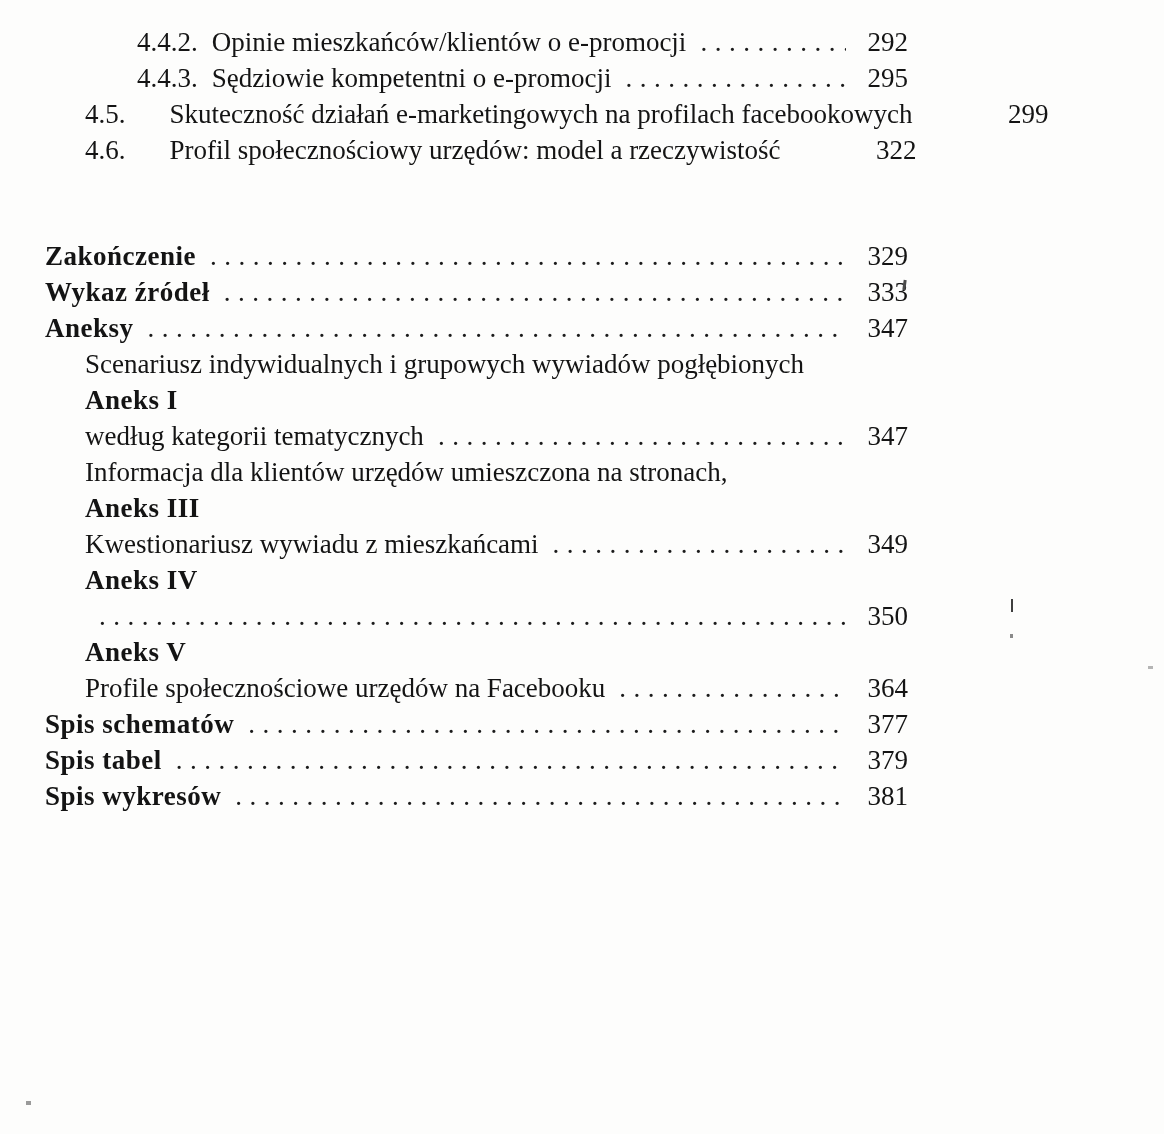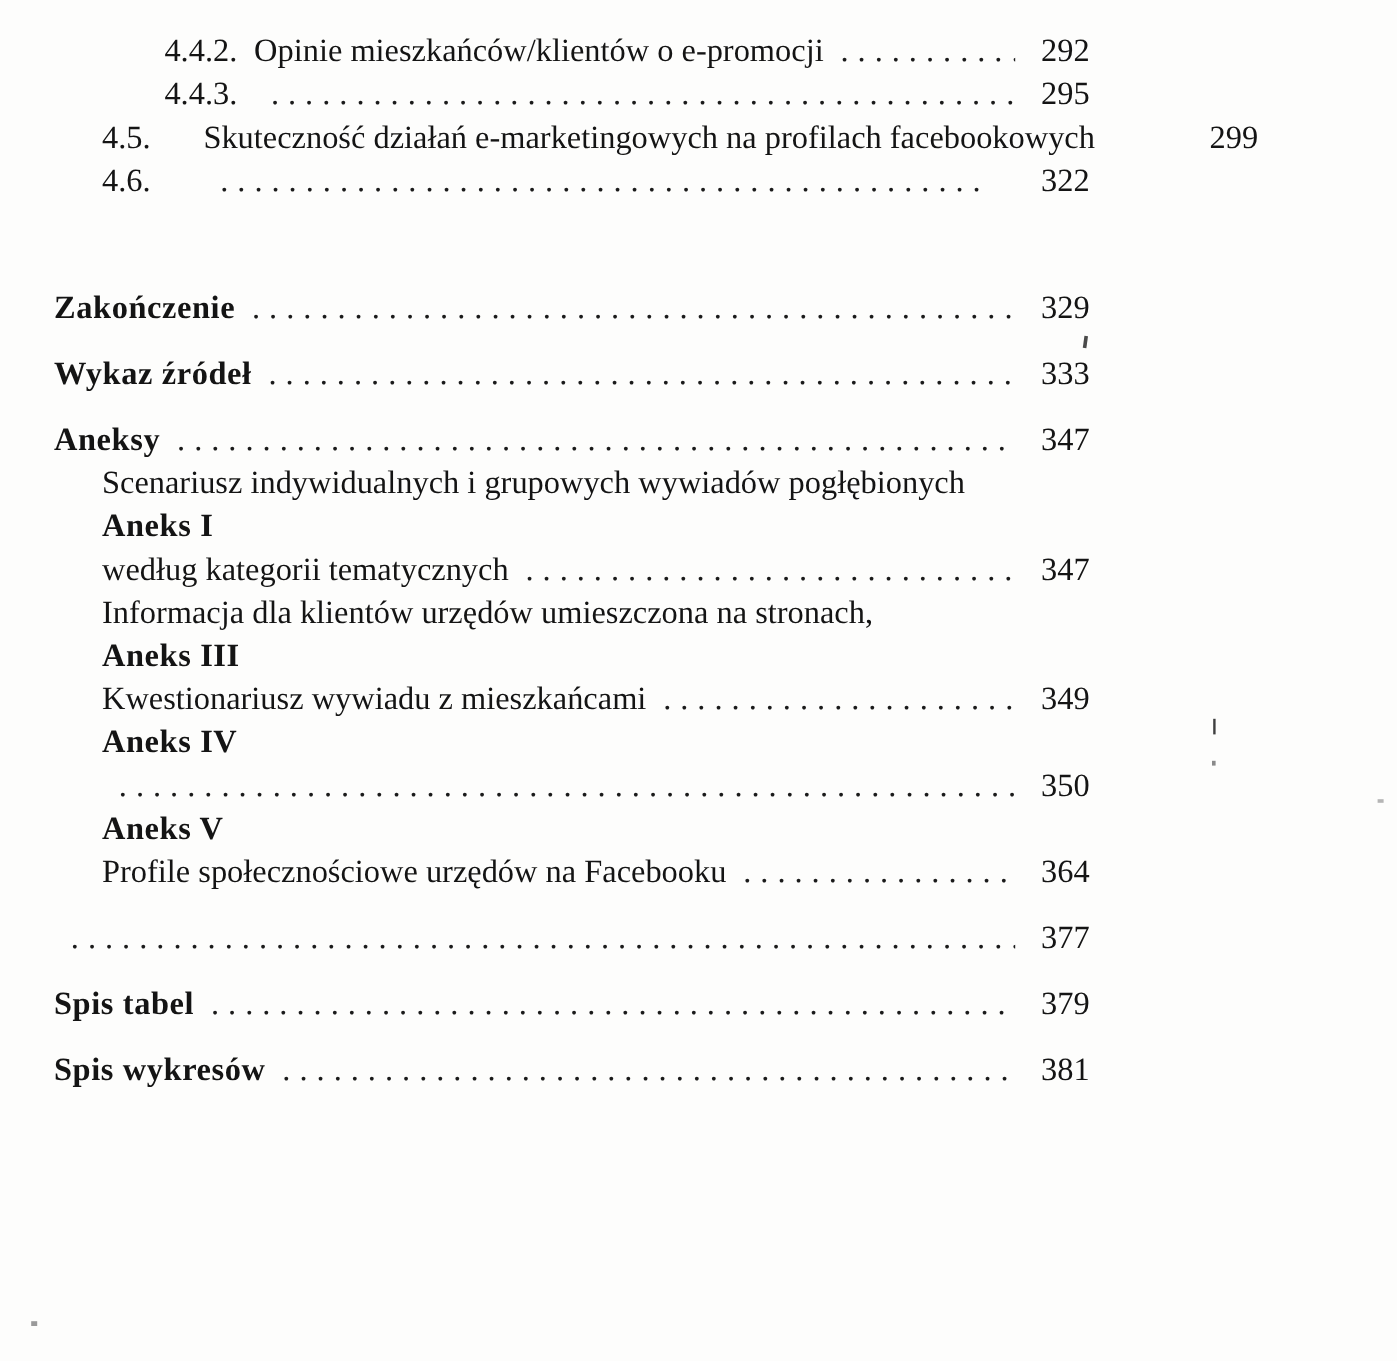--- a/index.html
+++ b/index.html
@@ -45,21 +45,21 @@
     letter-spacing: 7.5px;
   }
   .row .pagenum {
     flex: 0 0 auto;
     min-width: 52px;
     text-align: right;
     font-weight: normal;
   }
   .style-sub2 { padding-left: 92px; }
   .style-sub1 { padding-left: 40px; gap: 30px; }
-  .style-top  { margin-top: 19px; }
+  .style-top  { }
   .style-top .label { font-weight: bold; letter-spacing: 0.5px; }
   .gap-large  { margin-top: 70px; }
   .style-annex-head { padding-left: 40px; }
   .style-annex-head .label { font-weight: bold; letter-spacing: 0.5px; }
   .style-annex-line { padding-left: 40px; }
   
   .artifact {
     position: absolute;
     background: #555;
   }
@@ -75,31 +75,33 @@
 <div class="page">
   <div id="toc-rows">
       <div class="row style-sub2">
     <span class="num">4.4.2.</span>
     <span class="label">Opinie mieszkańców/klientów o e-promocji</span>
     <span class="leader"></span>
     <span class="pagenum">292</span>
   </div>
       <div class="row style-sub2">
     <span class="num">4.4.3.</span>
+    <span class="label">Sędziowie kompetentni o e-promocji</span>
     <span class="leader"></span>
     <span class="pagenum">295</span>
   </div>
       <div class="row style-sub1">
     <span class="num">4.5.</span>
     <span class="label">Skuteczność działań e-marketingowych na profilach facebookowych</span>
     <span class="leader"></span>
     <span class="pagenum">299</span>
   </div>
       <div class="row style-sub1">
     <span class="num">4.6.</span>
+    <span class="label">Profil społecznościowy urzędów: model a rzeczywistość</span>
     <span class="leader"></span>
     <span class="pagenum">322</span>
   </div>
       <div class="row style-top gap-large">
 
     <span class="label">Zakończenie</span>
     <span class="leader"></span>
     <span class="pagenum">329</span>
   </div>
       <div class="row style-top">
@@ -162,20 +164,21 @@
 
   </div>
       <div class="row style-annex-line">
 
     <span class="label">Profile społecznościowe urzędów na Facebooku</span>
     <span class="leader"></span>
     <span class="pagenum">364</span>
   </div>
       <div class="row style-top">
 
+    <span class="label">Spis schematów</span>
     <span class="leader"></span>
     <span class="pagenum">377</span>
   </div>
       <div class="row style-top">
 
     <span class="label">Spis tabel</span>
     <span class="leader"></span>
     <span class="pagenum">379</span>
   </div>
       <div class="row style-top">

